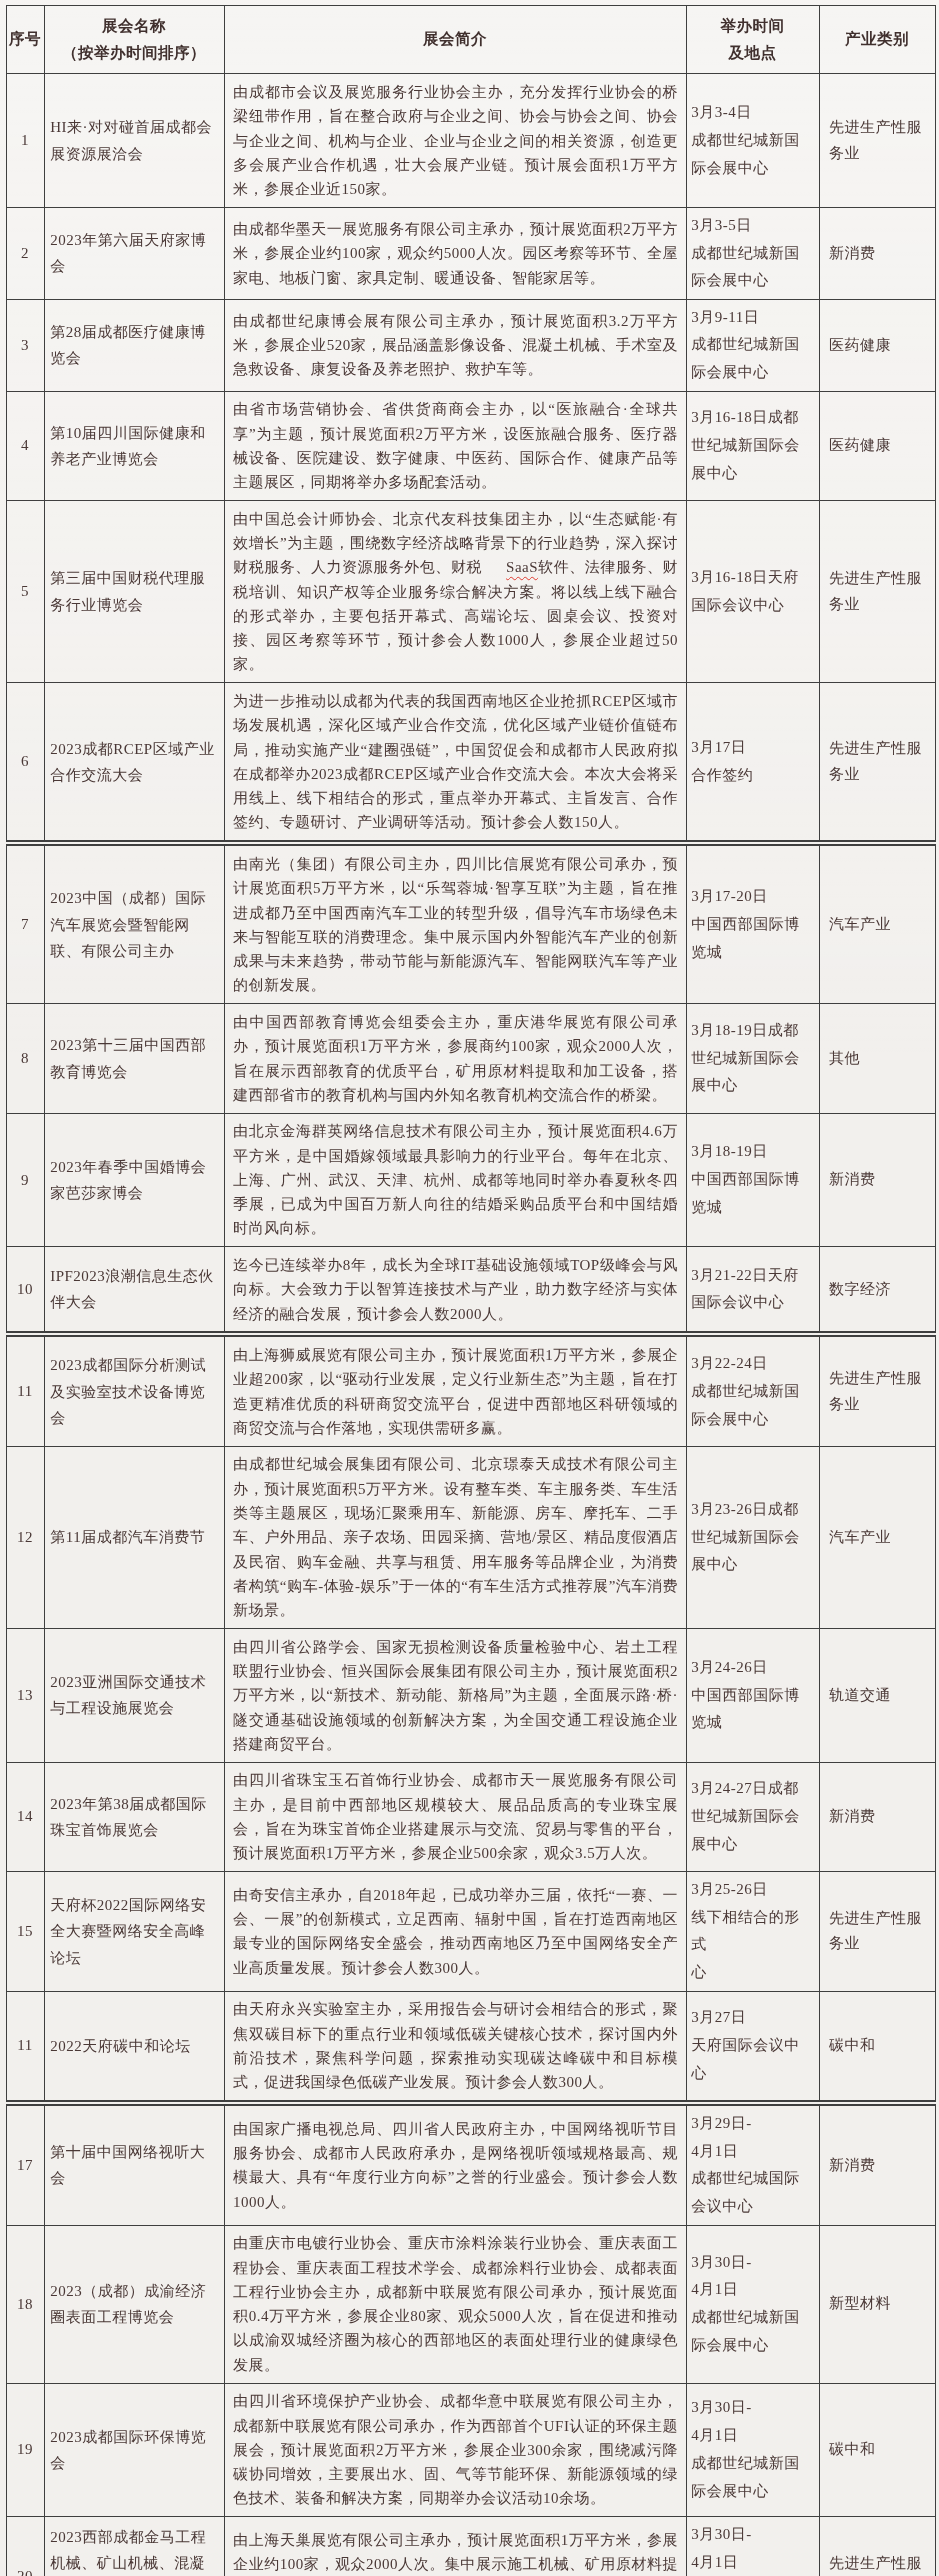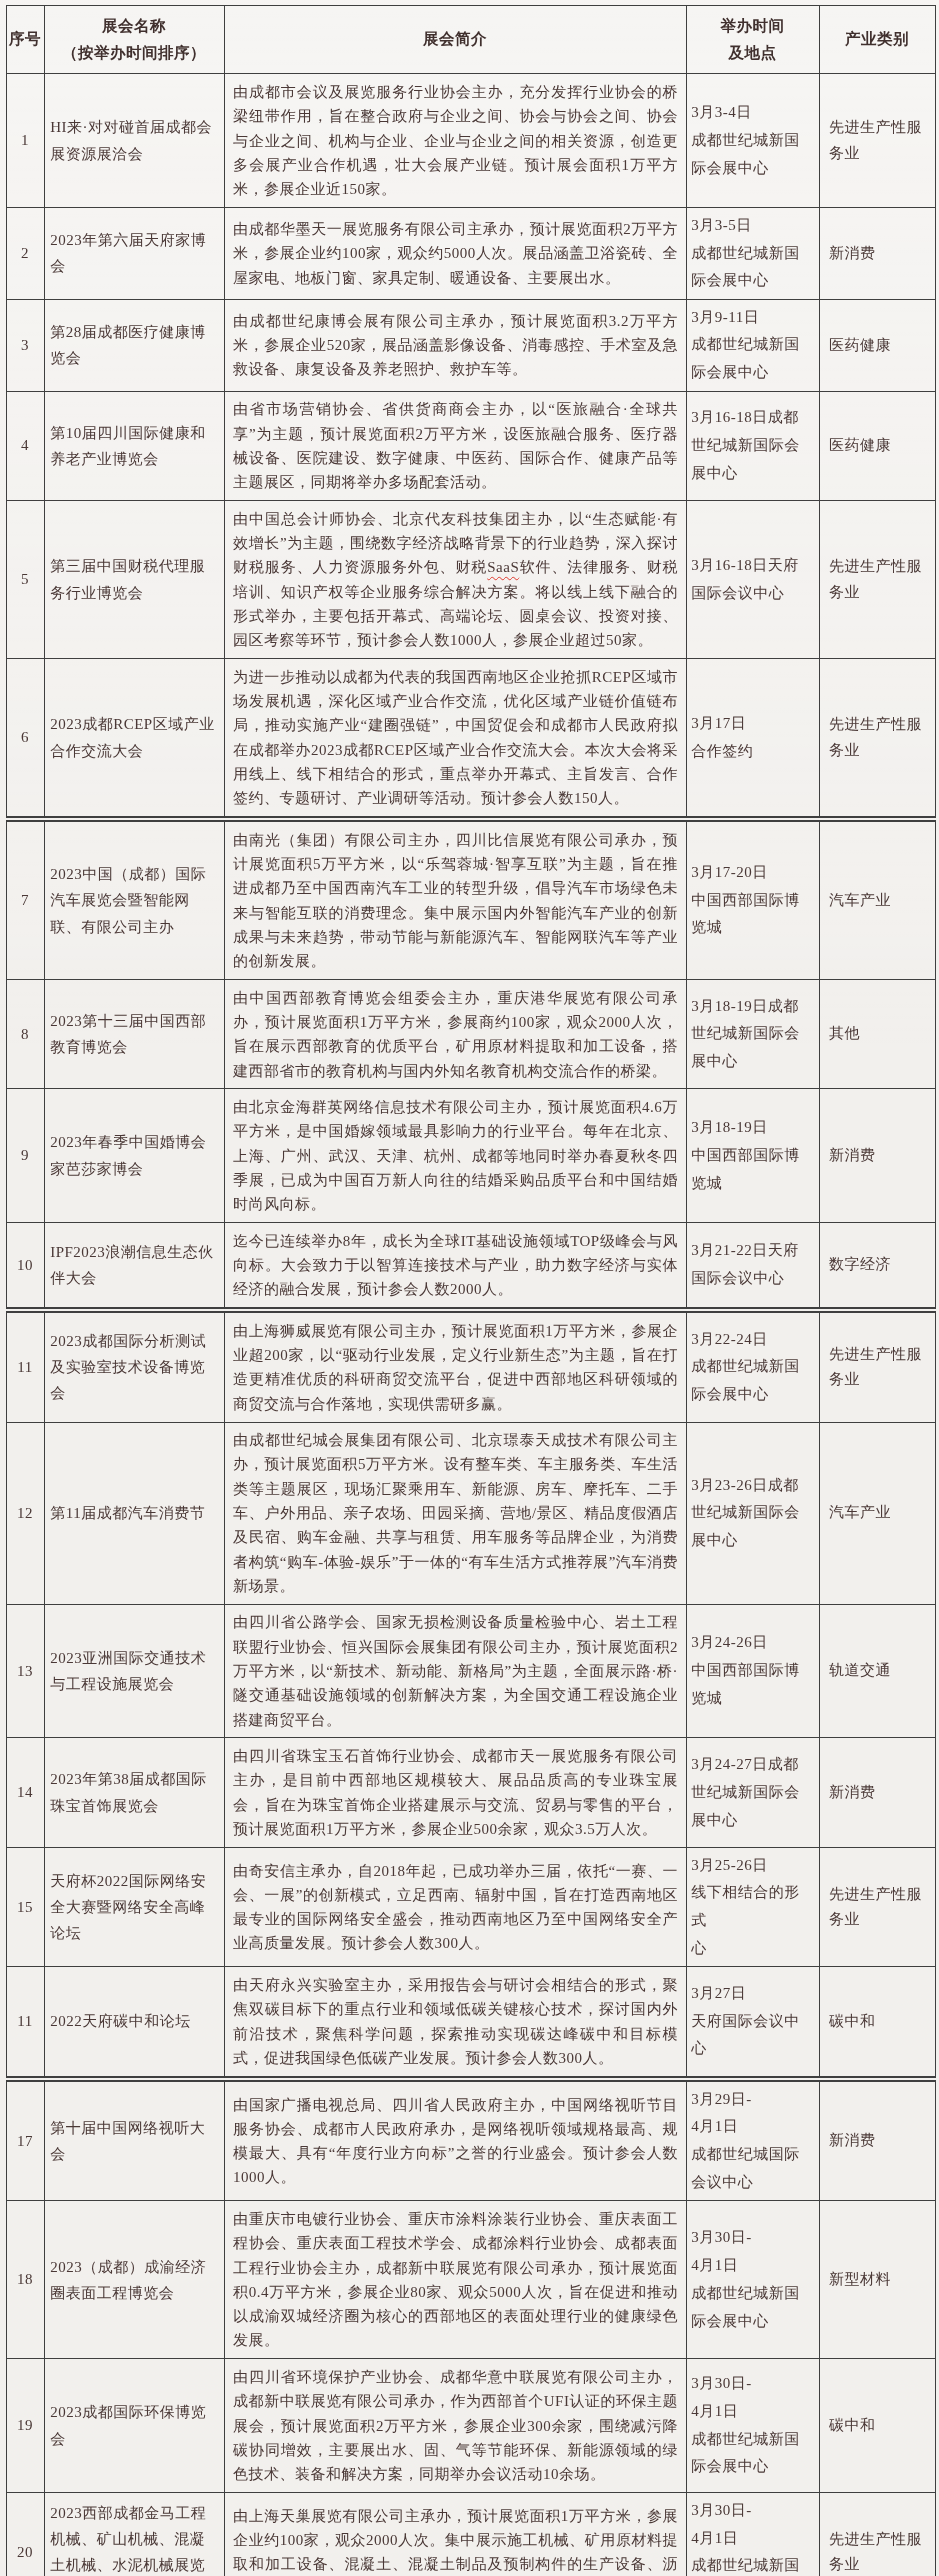--- a/index.html
+++ b/index.html
@@ -73,20 +73,21 @@
   }
   tr.page-break td {
     border-bottom: 6.6px double #3f3f3f;
   }
   .wavy {
     text-decoration: underline;
     text-decoration-style: wavy;
     text-decoration-color: #e03a2f;
     text-decoration-thickness: 0.9px;
     text-underline-offset: 3.8px;
+    margin-left: 24px;
   }
 </style>
 </head>
 <body>
 
 <div class="page">
   <table class="exh">
     <colgroup>
       <col class="c-no">
         <col class="c-name">
@@ -110,29 +111,29 @@
     <td class="c-no">1</td>
     <td class="c-name">HI来·对对碰首届成都会展资源展洽会</td>
     <td class="c-intro">由成都市会议及展览服务行业协会主办，充分发挥行业协会的桥梁纽带作用，旨在整合政府与企业之间、协会与协会之间、协会与企业之间、机构与企业、企业与企业之间的相关资源，创造更多会展产业合作机遇，壮大会展产业链。预计展会面积1万平方米，参展企业近150家。</td>
     <td class="c-time">3月3-4日
 成都世纪城新国际会展中心</td>
     <td class="c-cat">先进生产性服务业</td>
   </tr>
         <tr>
     <td class="c-no">2</td>
     <td class="c-name">2023年第六届天府家博会</td>
-    <td class="c-intro">由成都华墨天一展览服务有限公司主承办，预计展览面积2万平方米，参展企业约100家，观众约5000人次。展品涵盖卫浴瓷砖、全屋家电、地板门窗、家具定制、暖通设备、主要展出水。</td>
+    <td class="c-intro">由成都华墨天一展览服务有限公司主承办，预计展览面积2万平方米，参展企业约100家，观众约5000人次。园区考察等环节、全屋家电、地板门窗、家具定制、暖通设备、智能家居等。</td>
     <td class="c-time">3月3-5日
 成都世纪城新国际会展中心</td>
     <td class="c-cat">新消费</td>
   </tr>
         <tr>
     <td class="c-no">3</td>
     <td class="c-name">第28届成都医疗健康博览会</td>
-    <td class="c-intro">由成都世纪康博会展有限公司主承办，预计展览面积3.2万平方米，参展企业520家，展品涵盖影像设备、消毒感控、手术室及急救设备、康复设备及养老照护、救护车等。</td>
+    <td class="c-intro">由成都世纪康博会展有限公司主承办，预计展览面积3.2万平方米，参展企业520家，展品涵盖影像设备、混凝土机械、手术室及急救设备、康复设备及养老照护、救护车等。</td>
     <td class="c-time">3月9-11日
 成都世纪城新国际会展中心</td>
     <td class="c-cat">医药健康</td>
   </tr>
         <tr>
     <td class="c-no">4</td>
     <td class="c-name">第10届四川国际健康和养老产业博览会</td>
     <td class="c-intro">由省市场营销协会、省供货商商会主办，以“医旅融合·全球共享”为主题，预计展览面积2万平方米，设医旅融合服务、医疗器械设备、医院建设、数字健康、中医药、国际合作、健康产品等主题展区，同期将举办多场配套活动。</td>
     <td class="c-time">3月16-18日成都世纪城新国际会展中心</td>
     <td class="c-cat">医药健康</td>

